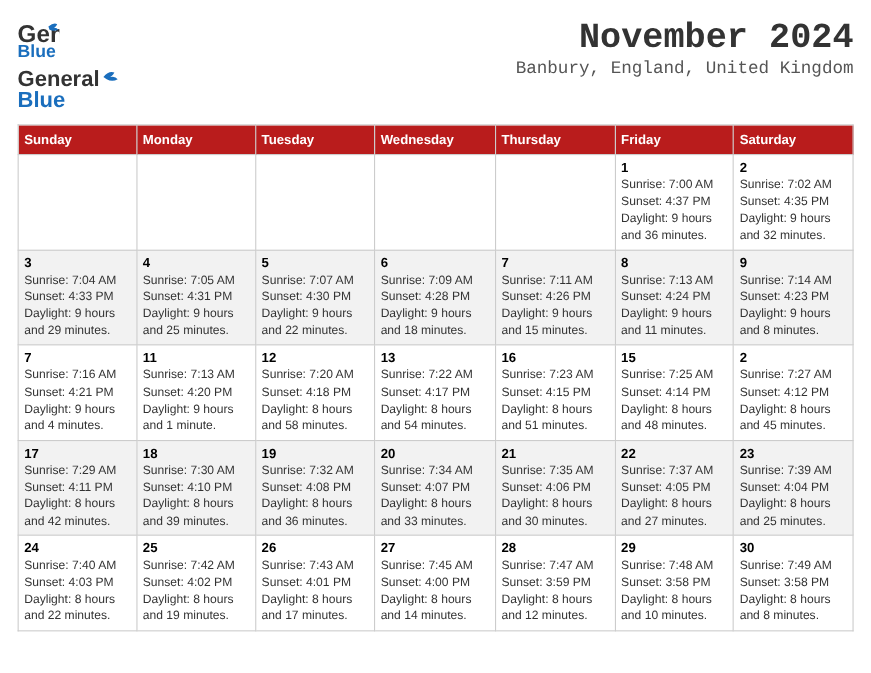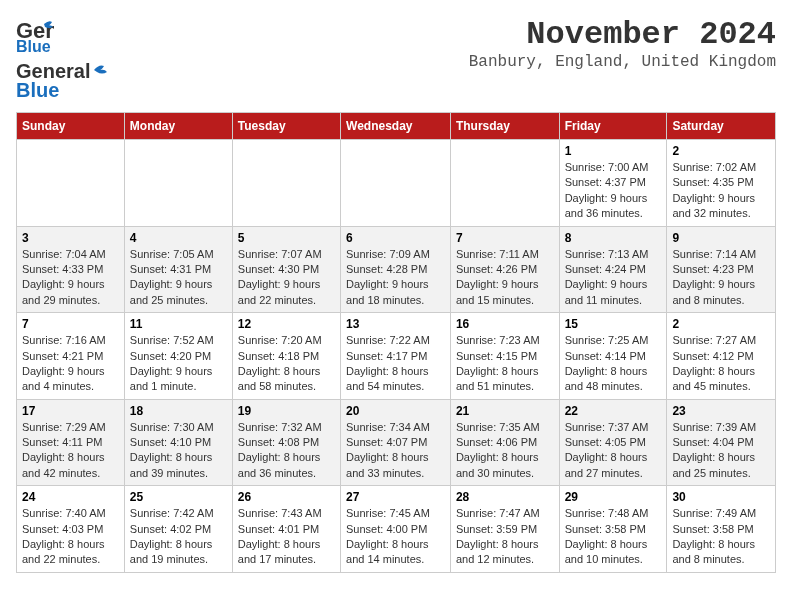--- a/index.html
+++ b/index.html
@@ -192,21 +192,21 @@
       </tr>
       <tr>
         <td>
           <span class="day-num">7</span>
           <div class="day-info">Sunrise: 7:16 AM
 Sunset: 4:21 PM
 Daylight: 9 hours and 4 minutes.</div>
         </td>
         <td>
           <span class="day-num">11</span>
-          <div class="day-info">Sunrise: 7:52 AM
+          <div class="day-info">Sunrise: 7:13 AM
 Sunset: 4:20 PM
 Daylight: 9 hours and 1 minute.</div>
         </td>
         <td>
           <span class="day-num">12</span>
           <div class="day-info">Sunrise: 7:20 AM
 Sunset: 4:18 PM
 Daylight: 8 hours and 58 minutes.</div>
         </td>
         <td>

